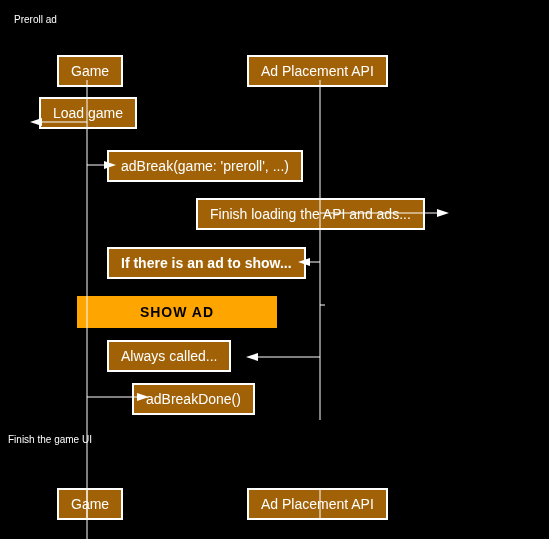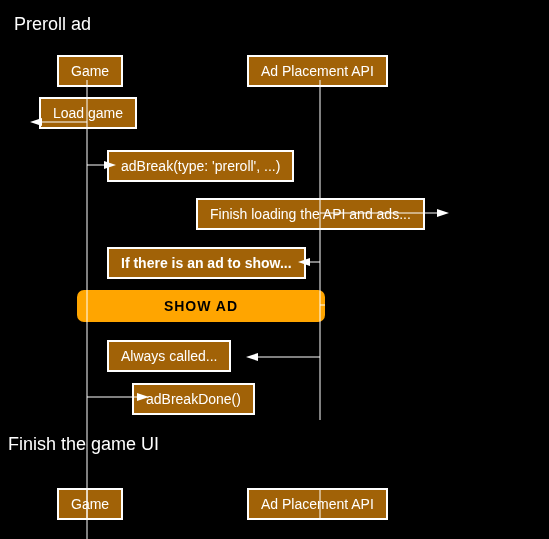--- a/index.html
+++ b/index.html
@@ -29,21 +29,21 @@
       color: #000;
       padding: 8px 12px;
       white-space: nowrap;
       font-weight: bold;
       letter-spacing: 1px;
     }
 
     .label {
       position: absolute;
       color: #fff;
-      font-size: 18px;
+      font-size: 10px;
       white-space: nowrap;
     }
 
     
     svg.lines {
       position: absolute;
       top: 0; left: 0;
       width: 549px;
       height: 539px;
       pointer-events: none;
@@ -52,27 +52,27 @@
 </head>
 <body>
 
 <span class="label" style="left:14px; top:14px;">Preroll ad</span>
 
 <div class="box" style="left:57px; top:55px;">Game</div>
 <div class="box" style="left:247px; top:55px;">Ad Placement API</div>
 
 <div class="box" style="left:39px; top:97px;text-align:center;">Load game</div>
 
-<div class="box" style="left:107px; top:150px;">adBreak(type: 'preroll', ...)</div>
+<div class="box" style="left:107px; top:150px;">adBreak(game: 'preroll', ...)</div>
 
 <div class="box" style="left:196px; top:198px;">Finish loading the API and ads...</div>
 
 <div class="box" style="left:107px; top:247px;font-weight:bold;">If there is an ad to show...</div>
 
-<div class="box-orange" style="left:77px; top:290px; width:248px; text-align:center;border-radius:7px;">SHOW AD</div>
+<div class="box-orange" style="left:77px; top:296px; width:200px; text-align:center;">SHOW AD</div>
 
 <div class="box" style="left:107px; top:340px;">Always called...</div>
 
 <div class="box" style="left:132px; top:383px;">adBreakDone()</div>
 
 <span class="label" style="left:8px; top:434px;">Finish the game UI</span>
 
 <div class="box" style="left:57px; top:488px;">Game</div>
 <div class="box" style="left:247px; top:488px;">Ad Placement API</div>
 

